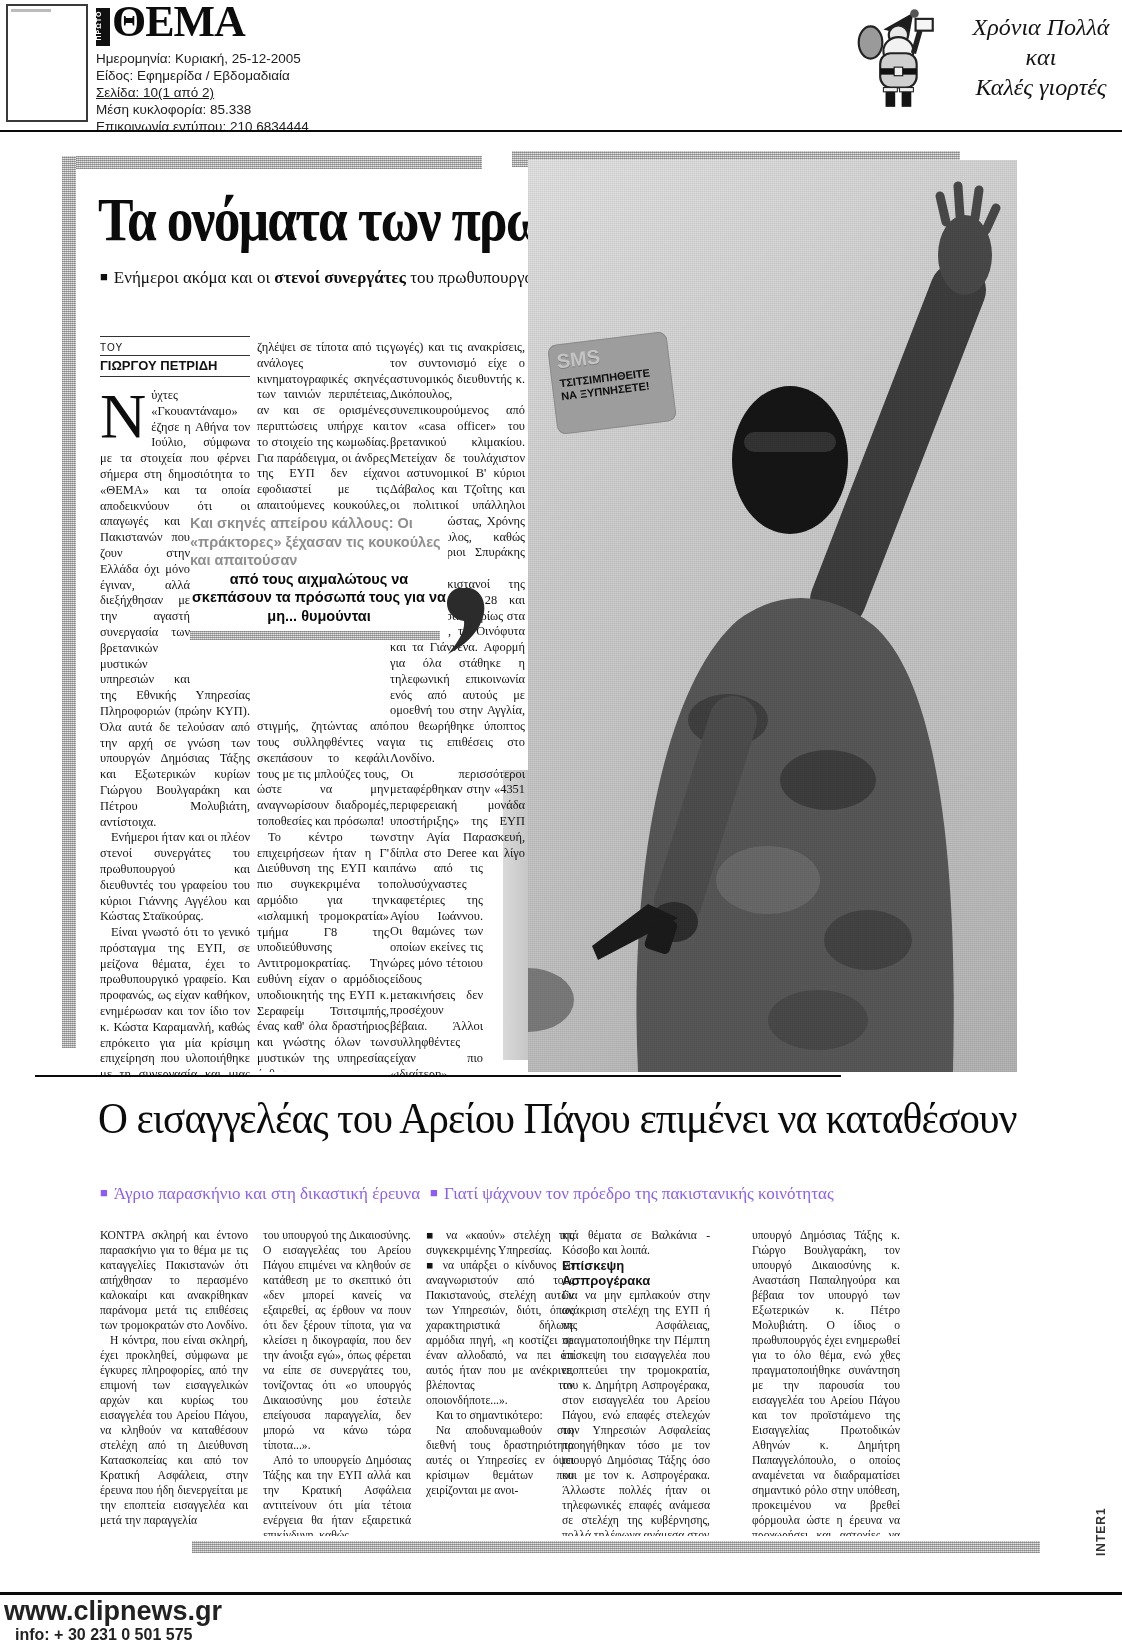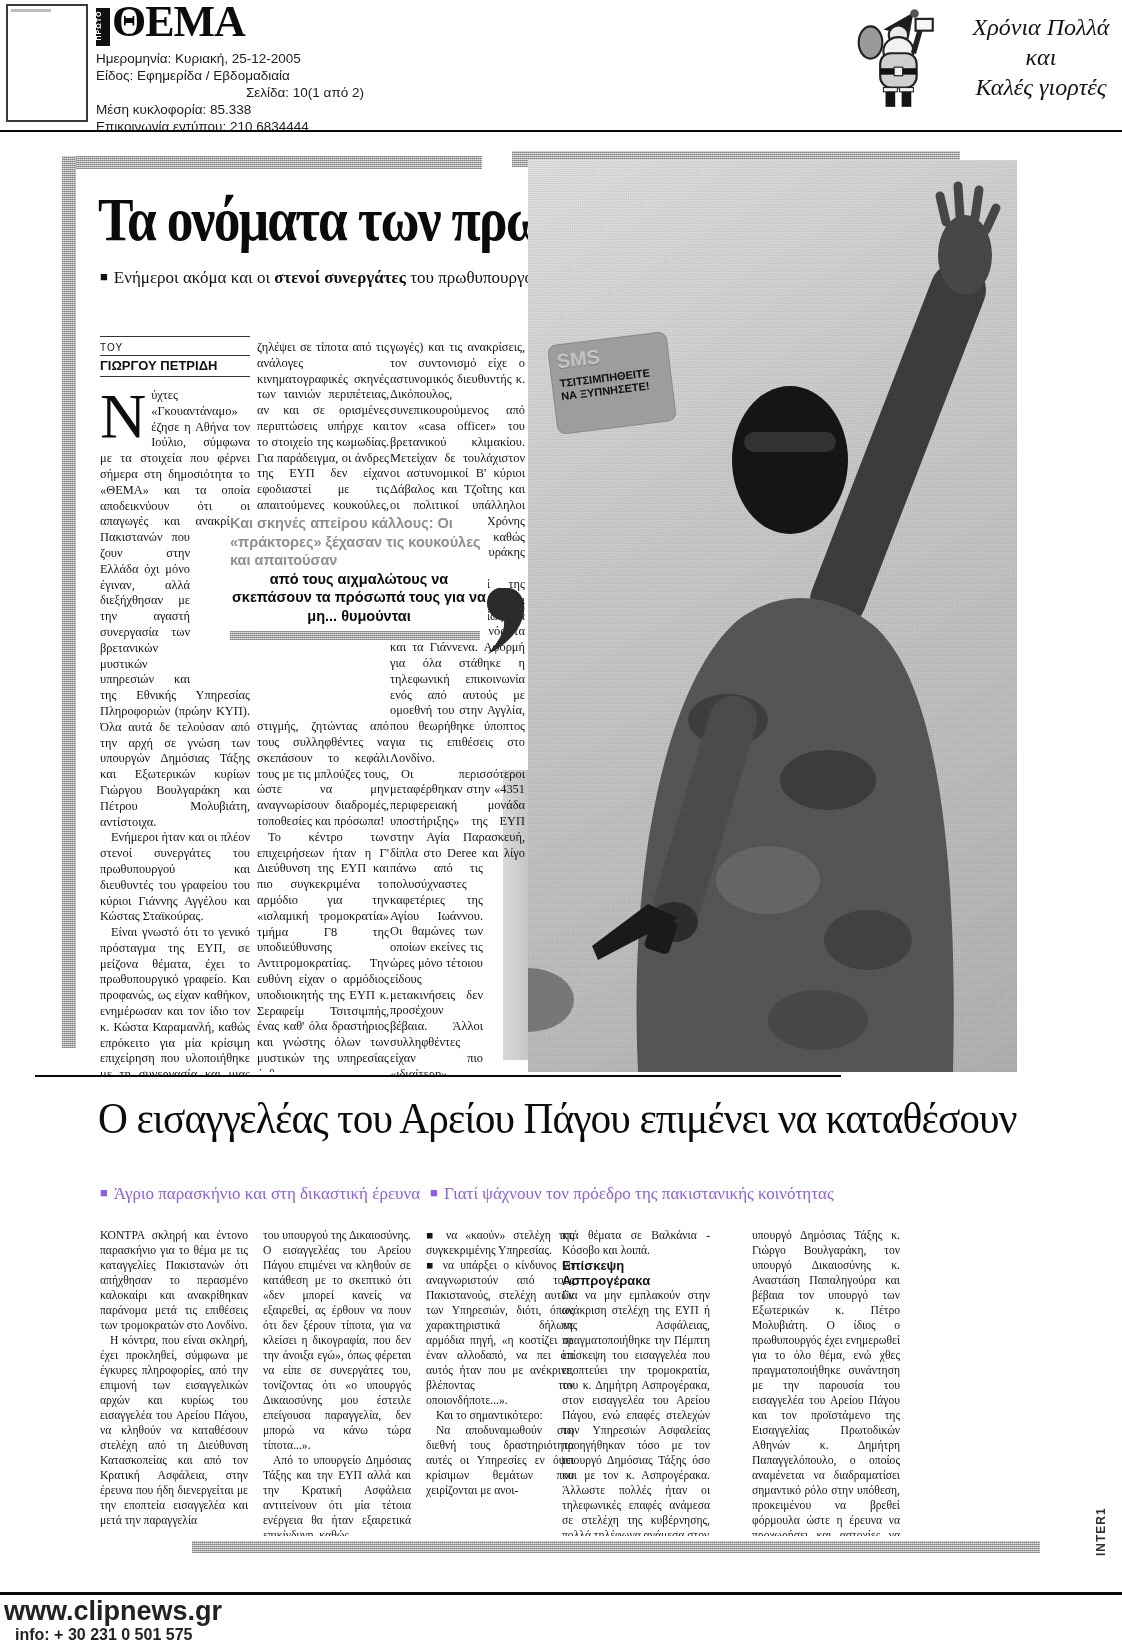--- a/index.html
+++ b/index.html
@@ -18,21 +18,21 @@
   .thumb{left:6px;top:4px;width:78px;height:114px;border:2px solid #3a3a3a;background:#fff;}
   .thumb .mini-line{position:absolute;left:3px;top:3px;width:40px;height:3px;background:#bbb;}
   .proto-strip{left:96px;top:8px;width:14px;height:38px;background:#101010;}
   .proto-strip span{
     position:absolute;left:-12px;top:14px;transform:rotate(-90deg);
     color:#fff;font-family:"Liberation Sans",sans-serif;font-size:7px;font-weight:bold;letter-spacing:1px;
   }
   .logo-main{left:112px;top:-4px;font-size:44px;font-weight:bold;letter-spacing:-1px;color:#0c0c0c;}
   .meta{left:96px;top:50px;font-family:"Liberation Sans",sans-serif;font-size:13.5px;line-height:17px;color:#1d1d1d;}
   .meta .row{white-space:nowrap;}
-  .meta .page-row{display:flex;width:268px;justify-content:flex-end;}
+  .meta .page-row{display:flex;width:268px;justify-content:flex-start;text-decoration:underline;}
   .greeting{left:960px;top:12px;width:162px;text-align:center;font-style:italic;
     font-size:24px;line-height:30px;color:#141414;}
   .santa{left:852px;top:6px;}
   .header-rule{left:0;top:130px;width:1122px;height:2px;background:#0a0a0a;}
   
   .bar-top-left{left:62px;top:156px;width:420px;height:13px;}
   .bar-top-right{left:512px;top:151px;width:448px;height:16px;}
   .bar-side{left:62px;top:156px;width:14px;height:892px;}
   .headline1{left:98px;top:184px;font-size:62px;font-weight:bold;letter-spacing:-2px;
     white-space:nowrap;transform:scaleX(.86);transform-origin:left top;color:#0b0b0b;}
@@ -50,21 +50,21 @@
   .col2{left:257px;top:340px;width:132px;max-height:732px;}
   .col3{left:390px;top:340px;width:135px;max-height:735px;z-index:3;}
   .dropcap{float:left;font-size:64px;line-height:50px;padding:4px 5px 0 0;font-weight:normal;color:#0d0d0d;}
   .pq-float{float:right;width:60px;height:152px;}
   .photo-float{float:right;width:42px;height:252px;}
   .col-gap{height:158px;}
   .inline-subhead{font-family:"Liberation Sans",sans-serif;font-weight:bold;font-size:13px;
     margin:8px 0 2px;text-indent:0 !important;}
   
   .pullquote{left:190px;top:514px;width:258px;background:#fff;z-index:4;
-    font-family:"Liberation Sans",sans-serif;font-weight:bold;font-size:14.5px;line-height:18.5px;margin-left:40px;}
+    font-family:"Liberation Sans",sans-serif;font-weight:bold;font-size:14.5px;line-height:18.5px;}
   .pullquote .gray{color:#8f8f8f;}
   .pullquote .black{color:#0a0a0a;text-align:center;}
   .pullquote .qmark{position:absolute;right:-38px;bottom:-18px;}
   .pq-hatch{width:250px;height:9px;margin-top:6px;}
   
   .photo{left:528px;top:160px;width:489px;height:912px;z-index:1;overflow:hidden;
     background:linear-gradient(150deg,#e4e4e4 0%,#cfcfcf 35%,#c2c2c2 70%,#b5b5b5 100%);}
   .photo::after{content:"";position:absolute;inset:0;
     background:
       repeating-linear-gradient(0deg, rgba(0,0,0,.05) 0 1px, transparent 1px 2px),

